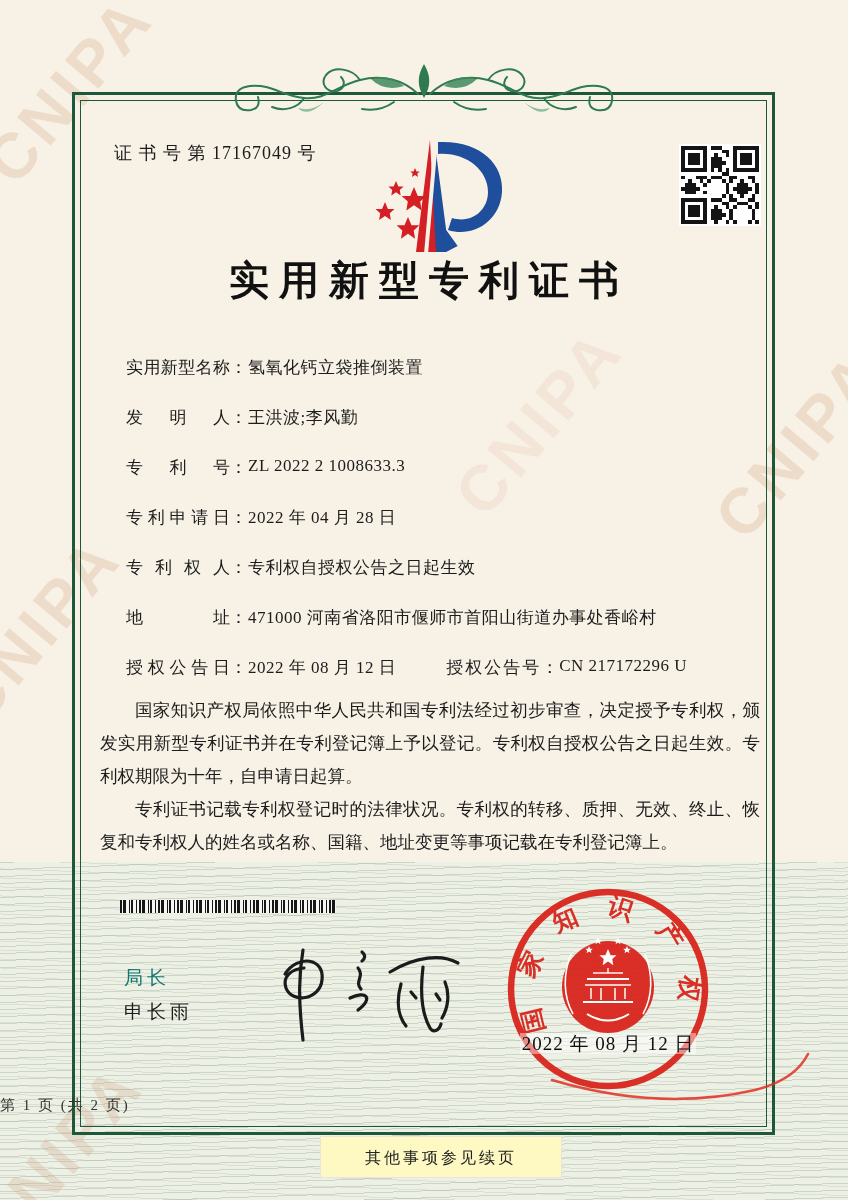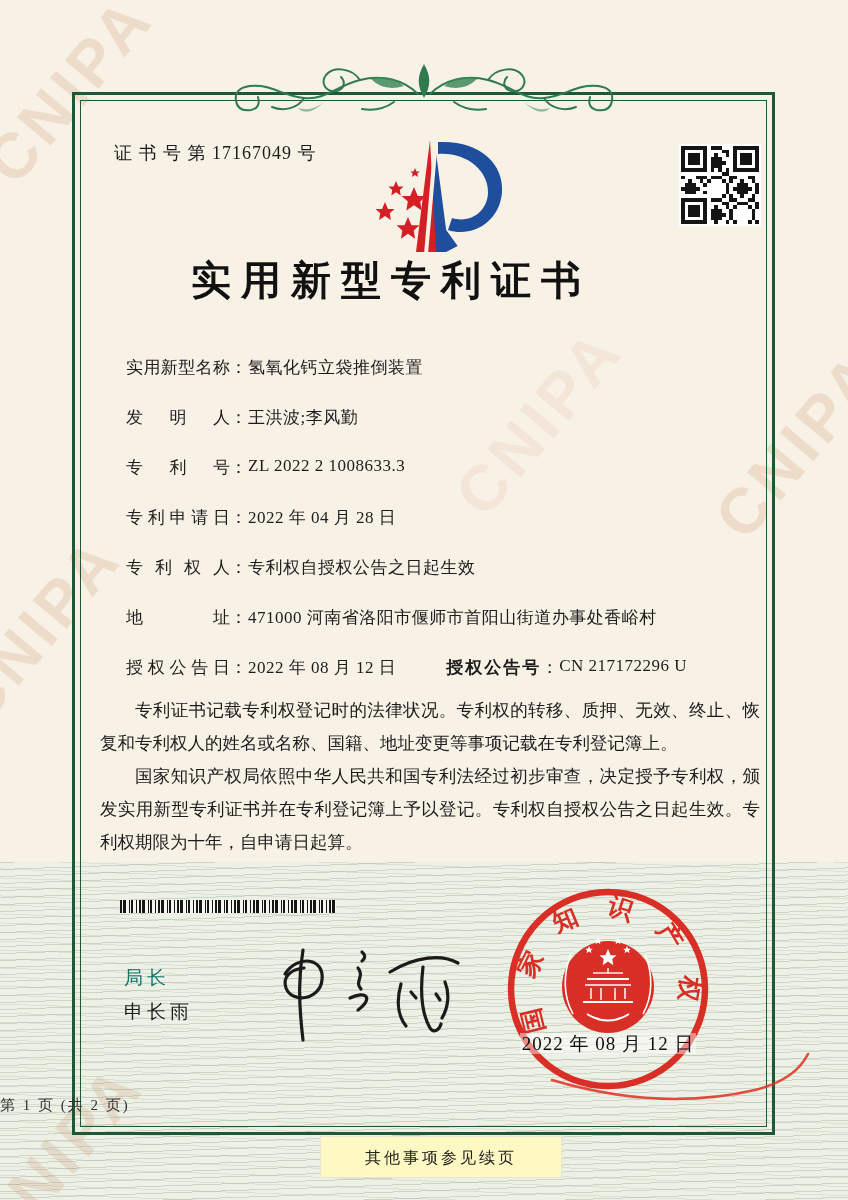--- a/index.html
+++ b/index.html
@@ -29,30 +29,30 @@
   .w2 { left:700px; top:505px; }
   .w3 { left:-62px; top:690px; }
   .w4 { left:-40px; top:1218px; }
   .w5 { left:440px; top:482px; color:rgba(209,158,128,0.14); }
 
   .cert-no { position:absolute; left:114px; top:141px; font-size:18px; letter-spacing:1px; color:#1c1c1c; }
 
   .logo { position:absolute; left:352px; top:130px; }
   .qr { position:absolute; left:679px; top:144px; width:82px; height:82px; background:#fff; padding:2px; }
 
-  .title { position:absolute; left:0; top:253px; width:772px; text-align:center;
+  .title { position:absolute; left:0; top:253px; width:848px; text-align:center;
            font-size:40px; font-weight:bold; letter-spacing:10px; padding-left:10px; color:#111; }
 
   .fields { position:absolute; left:114px; top:356px; width:650px; font-size:17px; color:#1c1c1c; }
   .frow { height:24px; margin-bottom:26px; white-space:nowrap; display:flex; }
   .flabel { display:inline-block; width:104px; text-align:justify; text-align-last:justify;margin-left:12px; }
   .fcolon { display:inline-block; width:18px; }
   .fvalue { display:inline-block; letter-spacing:0.5px; }
   .fpair2 { margin-left:50px; display:flex; }
-  .fpair2 .flabel2 { letter-spacing:2px;font-weight:bold; }
+  .fpair2 .flabel2 { letter-spacing:2px; }
 
   .paras { position:absolute; left:100px; top:694px; width:660px; font-size:17.5px;
            line-height:33px; text-align:justify; color:#1c1c1c; }
   .paras p { text-indent:2em; }
 
   .barcode { position:absolute; left:120px; top:900px; width:216px; height:13px;
     background:repeating-linear-gradient(90deg,#161616 0 2px,#f5f5f2 2px 3px,#161616 3px 6px,#f5f5f2 6px 9px,#161616 9px 10px,#f5f5f2 10px 11px,#161616 11px 13px,#f5f5f2 13px 16px,#161616 16px 17px,#f5f5f2 17px 19px); }
 
   .director-label { position:absolute; left:124px; top:965px; font-size:19px; letter-spacing:4px; color:#0f766e; }
   .director-name  { position:absolute; left:124px; top:999px; font-size:19px; letter-spacing:4px; color:#1c1c1c; }
@@ -382,22 +382,22 @@
         <span class="fvalue">2022 年 08 月 12 日</span>
       <span class="fpair2">
         <span class="flabel2">授权公告号</span>
           <span class="fcolon">：</span>
           <span class="fvalue">CN 217172296 U</span>
       </span>
     </div>
   </div>
 
   <div class="paras">
+    <p>国家知识产权局依照中华人民共和国专利法经过初步审查，决定授予专利权，颁发实用新型专利证书并在专利登记簿上予以登记。专利权自授权公告之日起生效。专利权期限为十年，自申请日起算。</p>
     <p>专利证书记载专利权登记时的法律状况。专利权的转移、质押、无效、终止、恢复和专利权人的姓名或名称、国籍、地址变更等事项记载在专利登记簿上。</p>
-    <p>国家知识产权局依照中华人民共和国专利法经过初步审查，决定授予专利权，颁发实用新型专利证书并在专利登记簿上予以登记。专利权自授权公告之日起生效。专利权期限为十年，自申请日起算。</p>
   </div>
 
   <div class="barcode"></div>
 
   <div class="director-label">局长</div>
   <div class="director-name">申长雨</div>
 
   <svg class="signature-svg" width="230" height="118" viewBox="0 0 230 118">
     <g stroke="#1b1b1b" stroke-width="3.2" fill="none" stroke-linecap="round" stroke-linejoin="round">
       <path d="M63,18 C59,42 58,66 63,108"></path>

